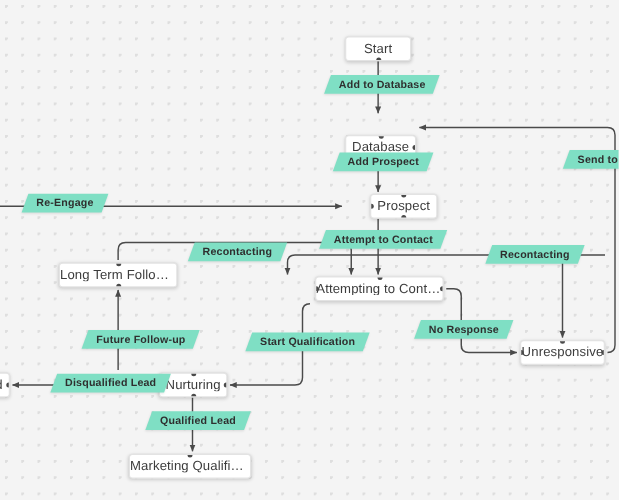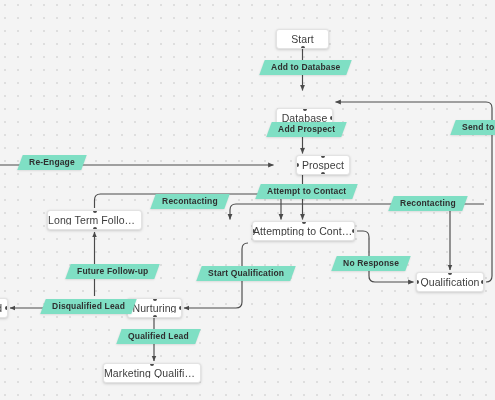--- a/index.html
+++ b/index.html
@@ -159,21 +159,21 @@
       </div>
       <div class="node" style="left: -30px; top: 298px; width: 38px; height: 20px;">
         <span>...fied</span>
         <i class="handle right"></i>
       </div>
       <div class="node" style="left: 103px; top: 363px; width: 98px; height: 20px;">
         <span>Marketing Qualified Le…</span>
         <i class="handle top"></i>
       </div>
       <div class="node" style="left: 416px; top: 272px; width: 68px; height: 20px;">
-        <span>Qualification</span>
+        <span>Unresponsive</span>
         <i class="handle top"></i>
         <i class="handle left"></i>
         <i class="handle right"></i>
       </div>
     </div>
   <div id="label-layer">
       <div class="elabel" style="left: 262px; top: 60px;">
         <span>Add to Database</span>
       </div>
       <div class="elabel" style="left: 269px; top: 122px;">

